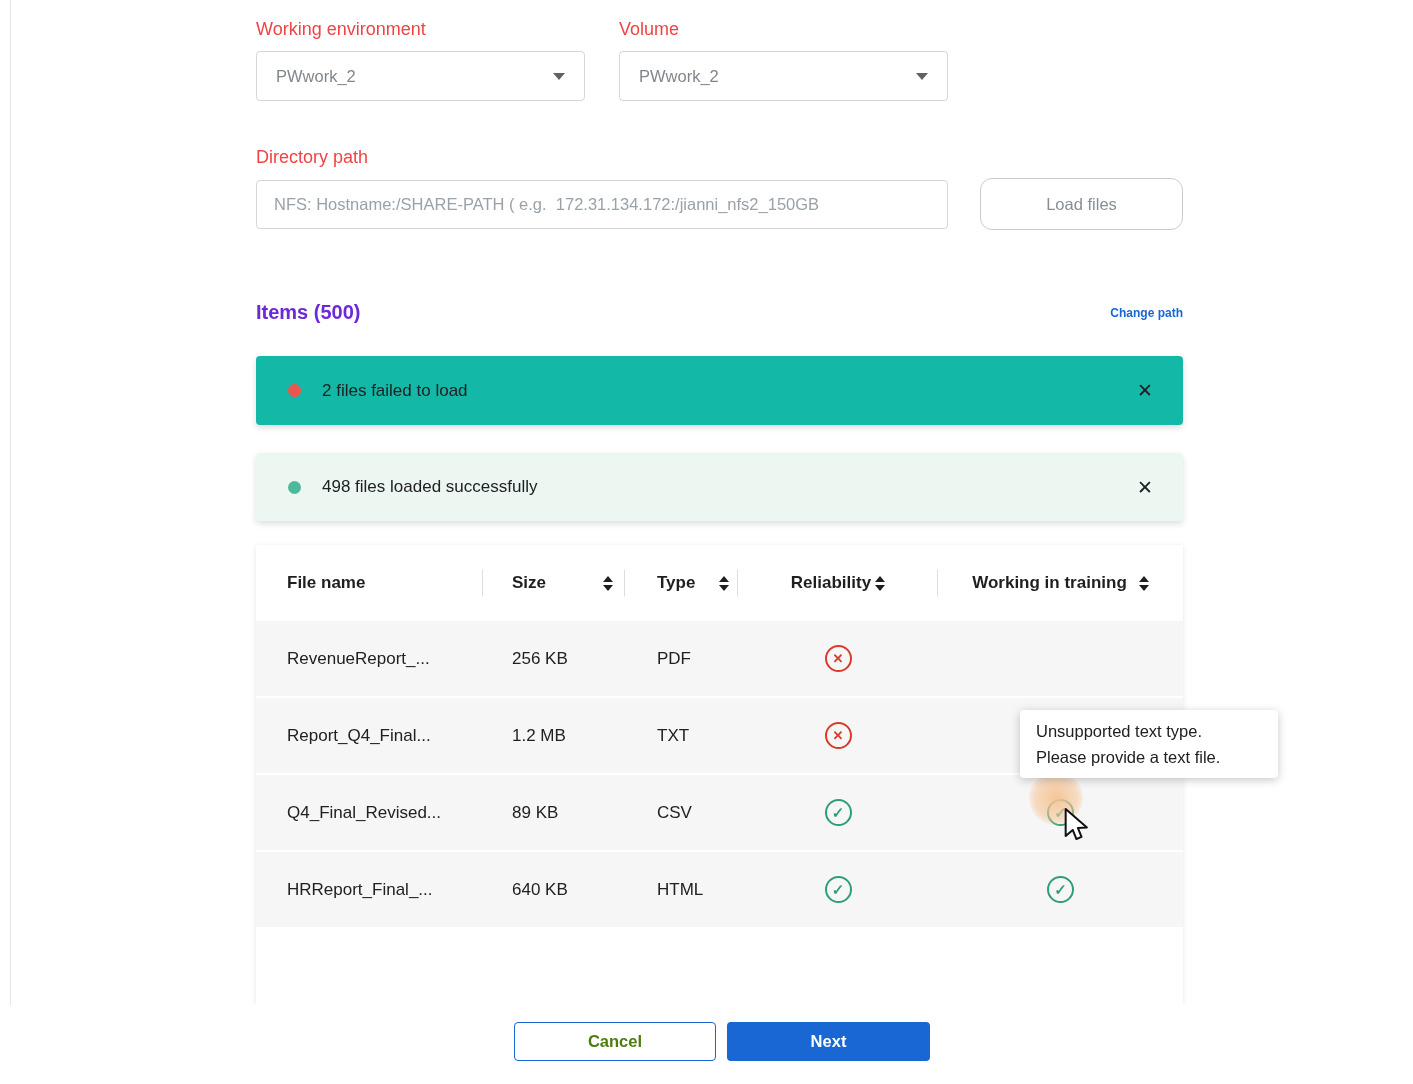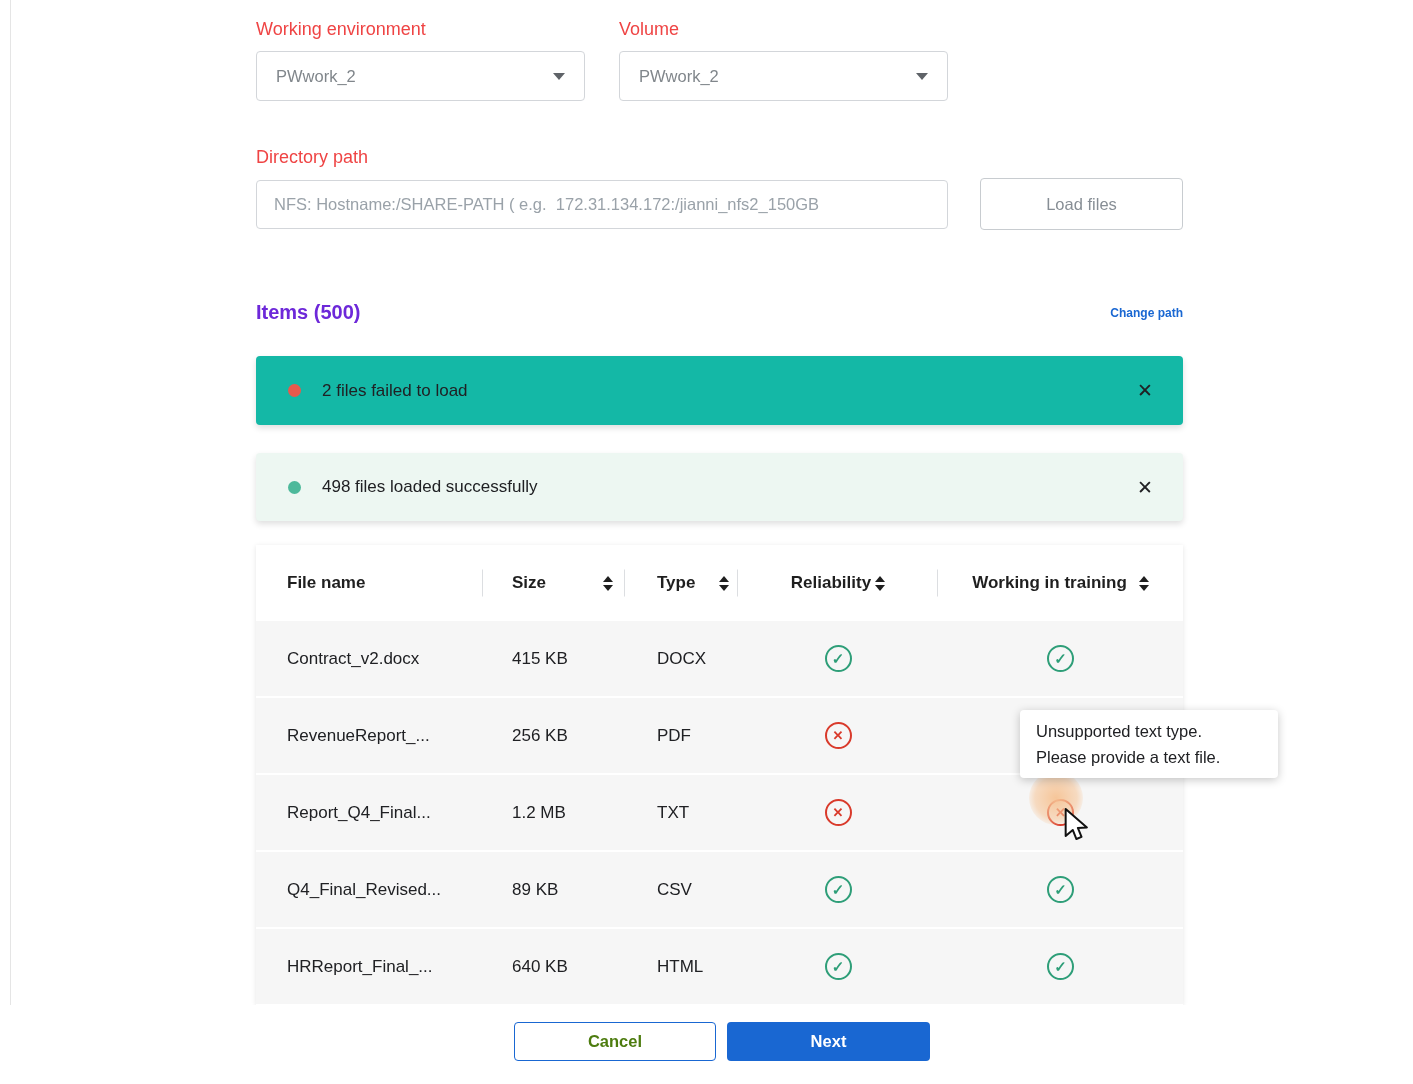--- a/index.html
+++ b/index.html
@@ -14,21 +14,21 @@
   .select { position:absolute; height:50px; border:1px solid #D3D6DA; border-radius:4px; background:#fff;
             display:flex; align-items:center; justify-content:space-between; padding:0 19px; cursor:pointer; }
   .select .val { color:#80868B; font-size:16.5px; }
   .caret { width:0; height:0; border-left:6px solid transparent; border-right:6px solid transparent; border-top:7px solid #5F6368; }
 
   .text-input { position:absolute; height:49px; width:692px; border:1px solid #D3D6DA; border-radius:4px;
                 padding:0 17px; font:16.5px "Liberation Sans", sans-serif; color:#202124; outline:none; background:#fff; }
   .text-input::placeholder { color:#9AA2A9; }
 
   .btn-load { position:absolute; left:980px; top:178px; width:203px; height:52px; border:1px solid #C8CCD0;
-              background:#fff; border-radius:4px; color:#878E95; font:16.5px "Liberation Sans", sans-serif; cursor:pointer; }
+              background:#fff; border-radius:12px; color:#878E95; font:16.5px "Liberation Sans", sans-serif; cursor:pointer; }
 
   .items-title { position:absolute; left:256px; top:301px; font-size:20px; font-weight:700; color:#6d28d9; }
   .change-path { position:absolute; right:230px; top:306px; font-size:12px; font-weight:700; color:#1967D2; cursor:pointer; text-decoration:none; }
 
   .banner { position:absolute; left:256px; width:927px; border-radius:4px; display:flex; align-items:center;
             padding:0 26px 0 32px; box-shadow:0 3px 6px rgba(0,0,0,0.13); }
   .banner .dot { width:13px; height:13px; border-radius:50%; margin-right:21px; flex:none; }
   .banner .text { flex:1; font-size:17px; color:#202124; }
   .banner .close { background:none; border:none; font-size:19px; color:#202124; cursor:pointer; padding:4px; line-height:1; }
   .banner.error   { top:356px; height:69px; background:#14b8a6; }
@@ -148,31 +148,20 @@
       </div>
       <div class="th th5">
         <span>Working in training</span>
         <span class="sort">
             <i class="up"></i>
             <i class="down"></i>
           </span>
       </div>
     </div>
 
-    <div class="trow">
-      <div class="td td1">Contract_v2.docx</div>
-      <div class="td td2">415 KB</div>
-      <div class="td td3">DOCX</div>
-      <div class="td td4">
-        <span class="status pass"></span>
-      </div>
-      <div class="td td5">
-        <span class="status pass"></span>
-      </div>
-    </div>
 
     <div class="trow">
       <div class="td td1">RevenueReport_...</div>
       <div class="td td2">256 KB</div>
       <div class="td td3">PDF</div>
       <div class="td td4">
         <span class="status fail"></span>
       </div>
       <div class="td td5">
         <span class="status"></span>

